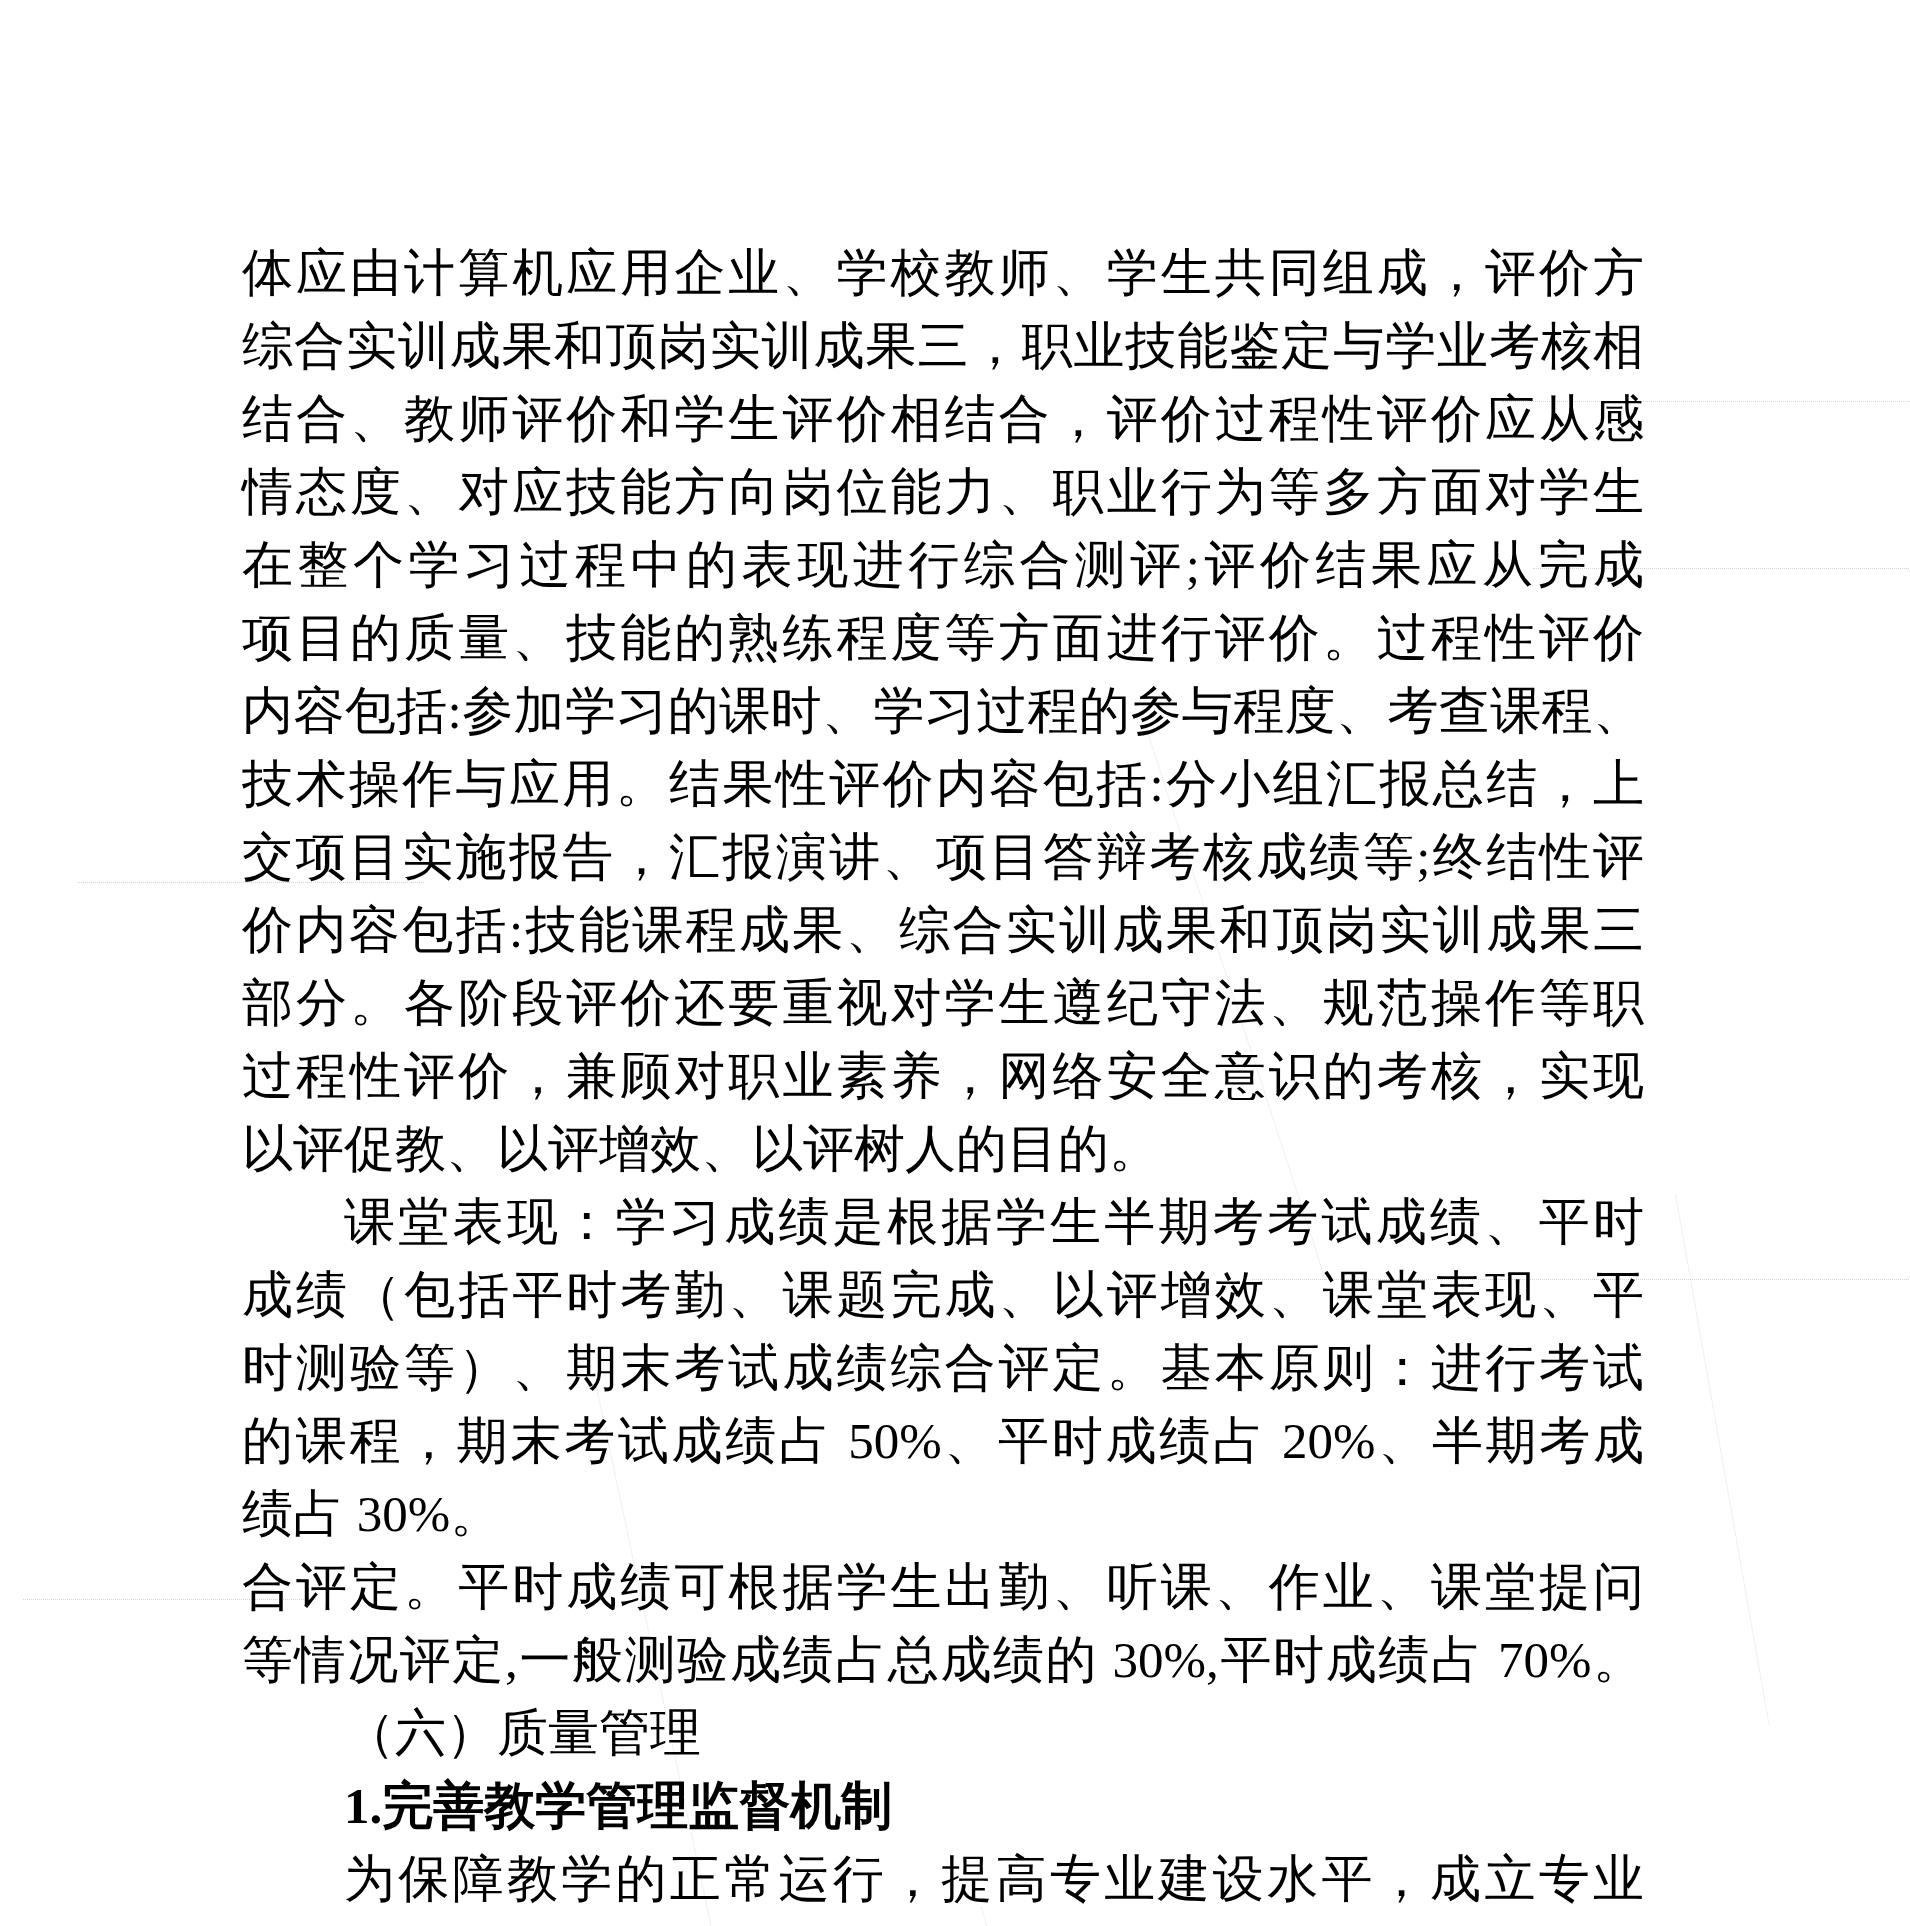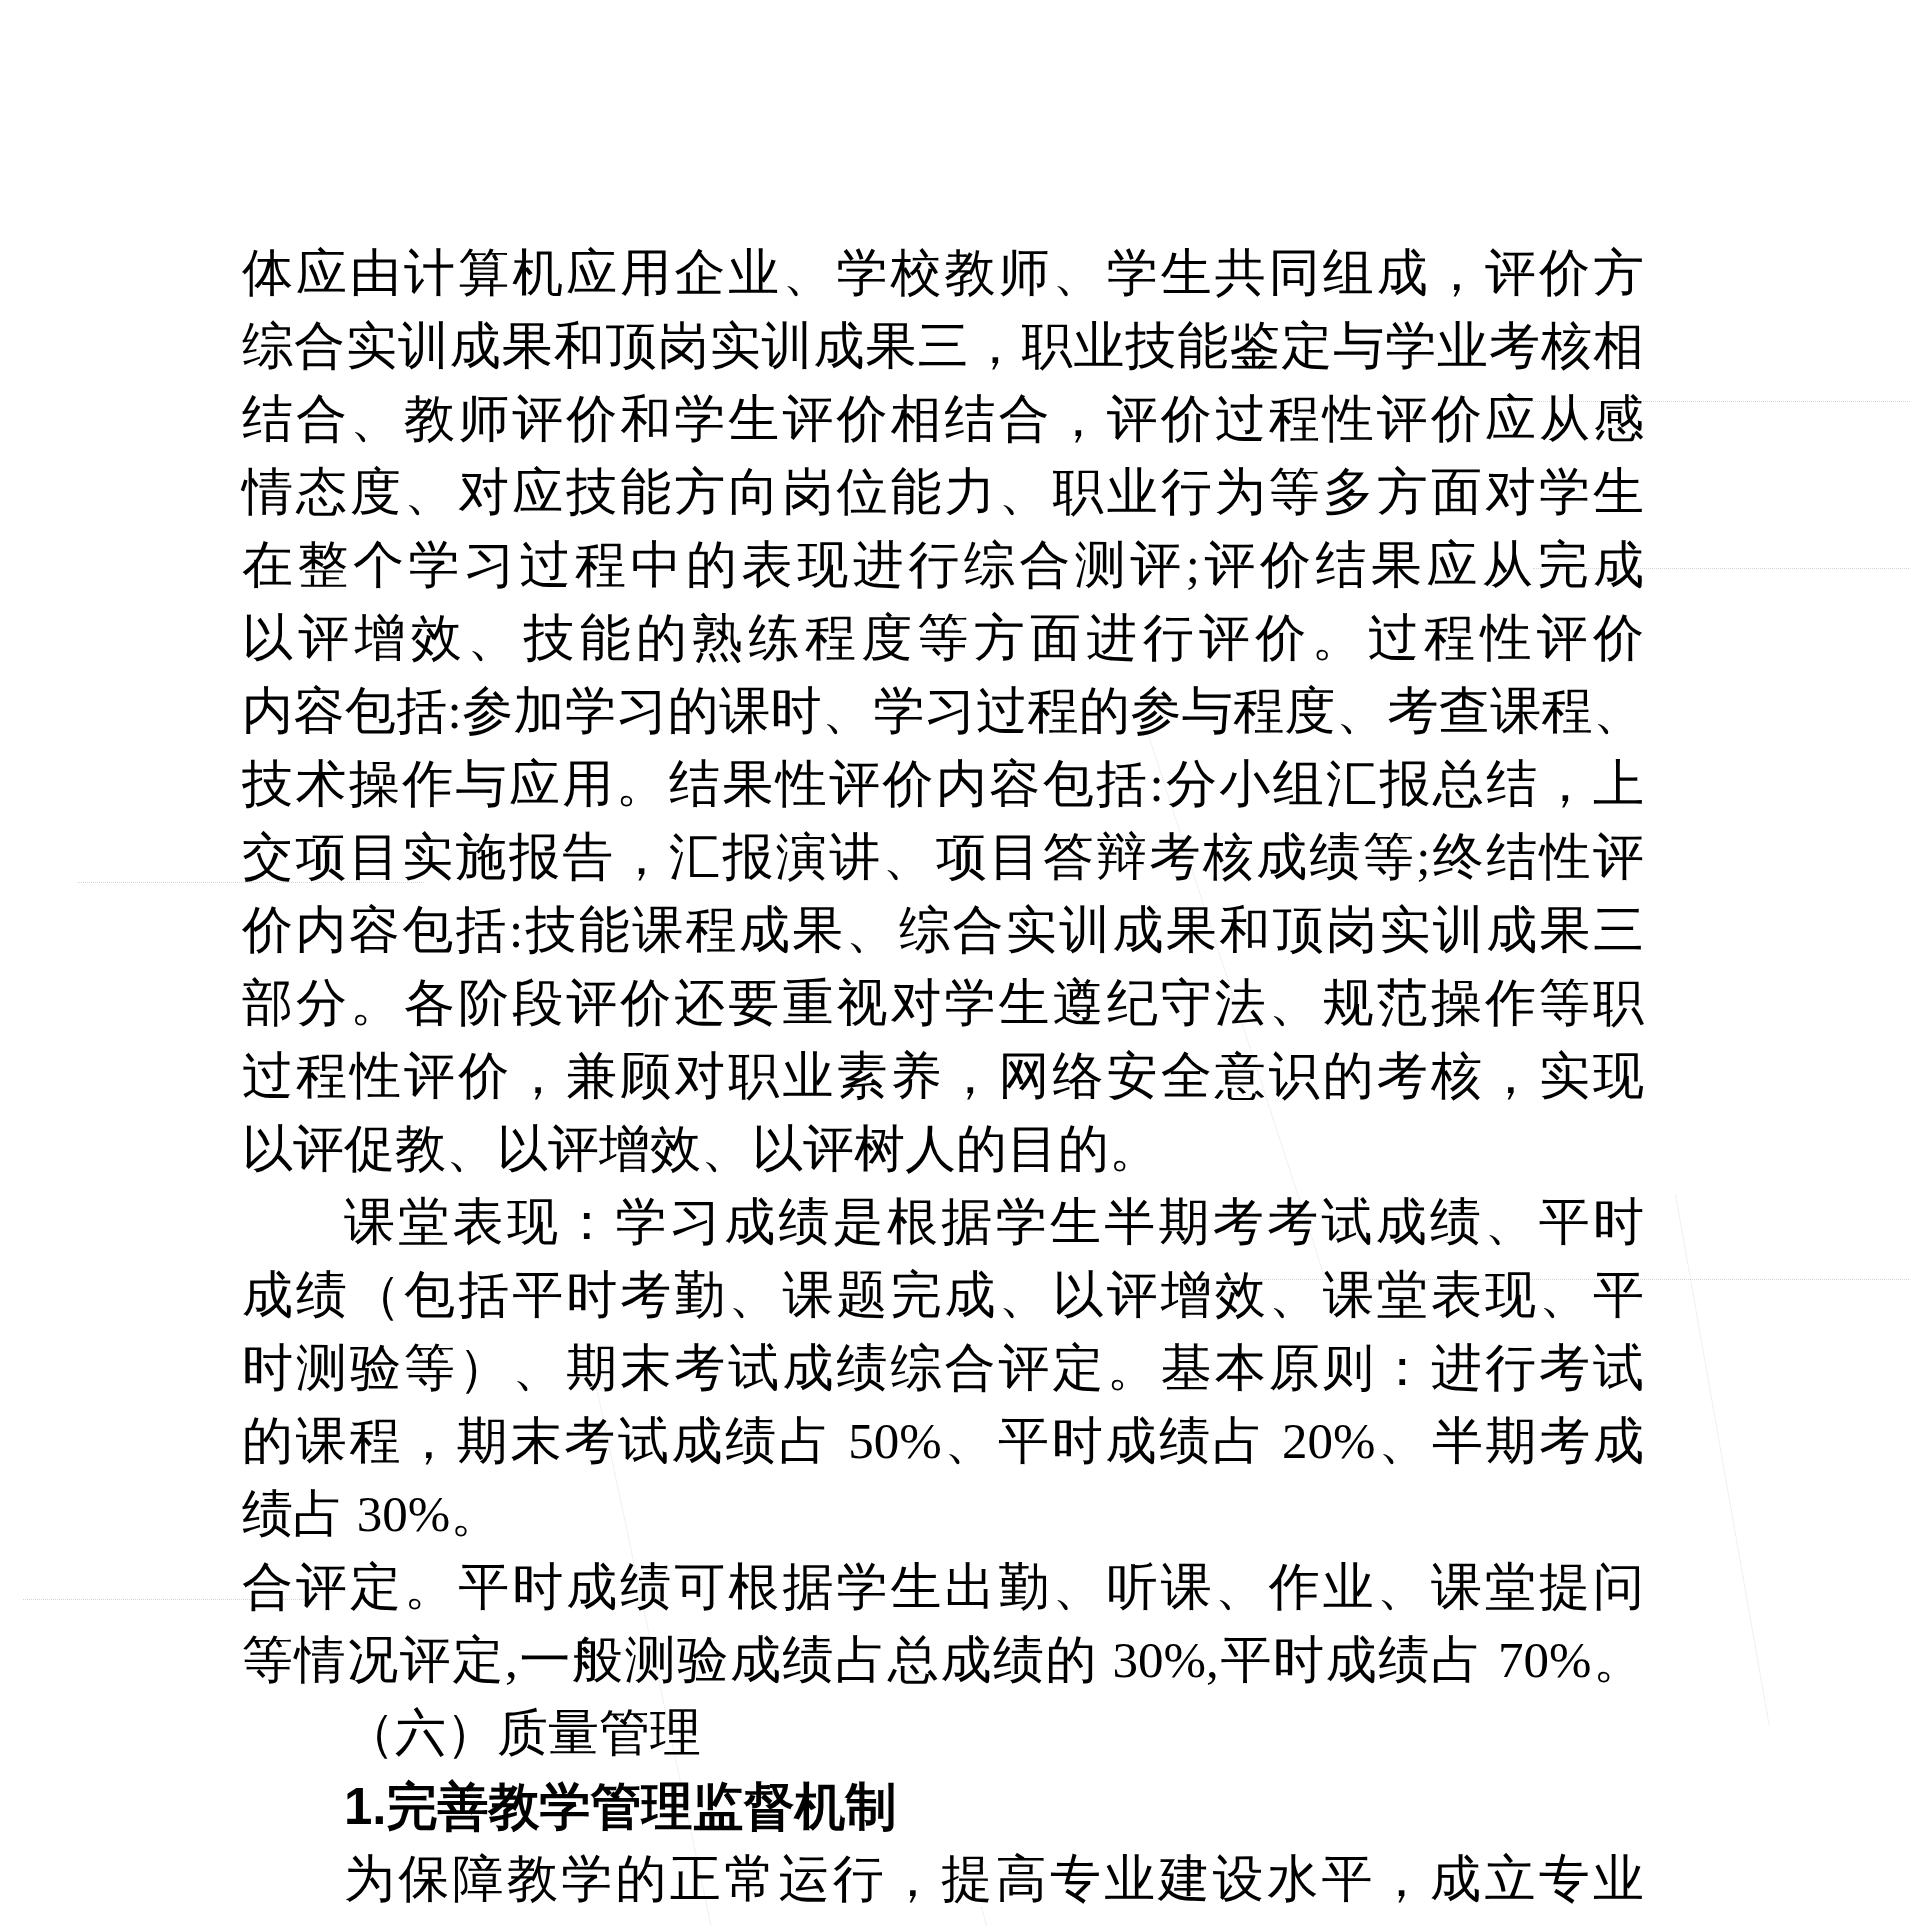--- a/index.html
+++ b/index.html
@@ -27,21 +27,21 @@
     line-height: 73px;
     text-align: justify;
     text-justify: inter-character;
     letter-spacing: 0;
     white-space: normal;
   }
   .fill { text-align-last: justify; font-family: Liberation Serif, serif; }
   .indent { text-indent: 2em; }
   .bold {
     font-weight: 700;
-    font-family: Liberation Sans, sans-serif;
+    font-family: Liberation Serif, serif;
   }
   
   .artifacts { position: absolute; inset: 0; pointer-events: none; }
   .hline {
     position: absolute;
     border-top: 1.2px dotted rgba(0,0,0,0.16);
     height: 0;
   }
   .dline {
     position: absolute;
@@ -67,21 +67,21 @@
     <div class="dline" style="left:1676px; top:1194px; width:539px; transform:rotate(80deg);"></div>
     <div class="dline" style="left:982px; top:1907px; width:578px; transform:rotate(75deg);"></div>
   </div>
 
   <main class="text-block">
     <div class="ln fill">体应由计算机应用企业、学校教师、学生共同组成，评价方</div>
     <div class="ln fill">综合实训成果和顶岗实训成果三，职业技能鉴定与学业考核相</div>
     <div class="ln fill">结合、教师评价和学生评价相结合，评价过程性评价应从感</div>
     <div class="ln fill">情态度、对应技能方向岗位能力、职业行为等多方面对学生</div>
     <div class="ln fill">在整个学习过程中的表现进行综合测评;评价结果应从完成</div>
-    <div class="ln fill">以评增效、技能的熟练程度等方面进行评价。过程性评价</div>
+    <div class="ln fill">项目的质量、技能的熟练程度等方面进行评价。过程性评价</div>
     <div class="ln fill">内容包括:参加学习的课时、学习过程的参与程度、考查课程、</div>
     <div class="ln fill">技术操作与应用。结果性评价内容包括:分小组汇报总结，上</div>
     <div class="ln fill">交项目实施报告，汇报演讲、项目答辩考核成绩等;终结性评</div>
     <div class="ln fill">价内容包括:技能课程成果、综合实训成果和顶岗实训成果三</div>
     <div class="ln fill">部分。各阶段评价还要重视对学生遵纪守法、规范操作等职</div>
     <div class="ln fill">过程性评价，兼顾对职业素养，网络安全意识的考核，实现</div>
     <div class="ln">以评促教、以评增效、以评树人的目的。</div>
     <div class="ln fill indent">课堂表现：学习成绩是根据学生半期考考试成绩、平时</div>
     <div class="ln fill">成绩（包括平时考勤、课题完成、以评增效、课堂表现、平</div>
     <div class="ln fill">时测验等）、期末考试成绩综合评定。基本原则：进行考试</div>

